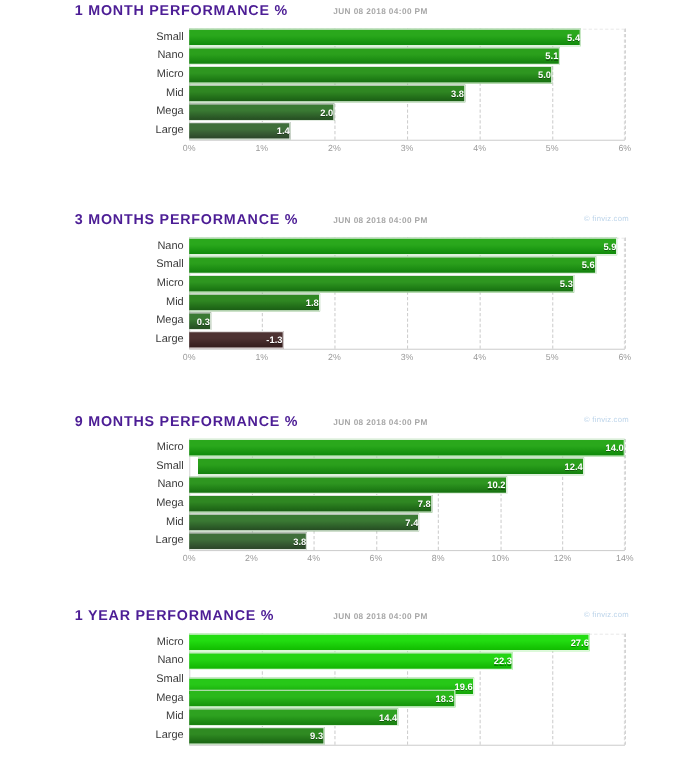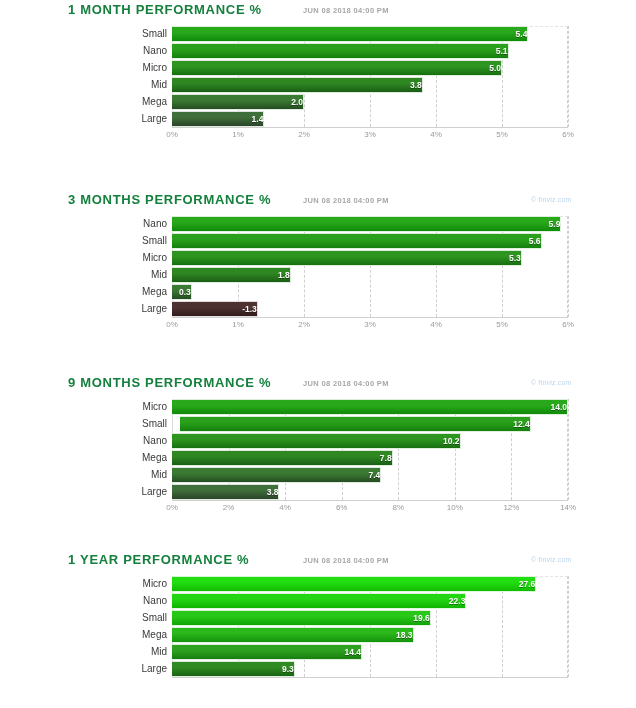--- a/index.html
+++ b/index.html
@@ -12,21 +12,21 @@
 
   .chart-block{position:relative;width:636px;}
   .chart-block.b1{height:190px;}
   .chart-block.b2{height:183px;}
   .chart-block.b3{height:177px;}
   .chart-block.b4{height:158px;}
 
   .chart-header{position:relative;height:26px;}
   .chart-title{
     position:absolute;left:68px;top:2px;
-    font-size:13px;font-weight:bold;color:#15803d;
+    font-size:13px;font-weight:bold;color:#4c1d95;
     letter-spacing:0.7px;white-space:nowrap;
   }
   .chart-timestamp{
     position:absolute;left:303px;top:6px;
     font-size:7.5px;font-weight:bold;color:#a7a7a7;
     letter-spacing:0.35px;white-space:nowrap;
   }
   .watermark{
     position:absolute;left:531px;top:6px;
     font-size:7px;color:#bcd4ea;letter-spacing:0.2px;white-space:nowrap;
@@ -315,21 +315,21 @@
               </div>
             </div>
             <div class="row">
               <div class="cat-label">Nano</div>
               <div class="bar" style="width: 74.3333%; background: linear-gradient(rgb(36, 213, 20) 0%, rgb(36, 213, 20) 38%, rgb(16, 179, 2) 100%);">
                 <span class="val">22.3</span>
               </div>
             </div>
             <div class="row">
               <div class="cat-label">Small</div>
-              <div class="bar" style="width: 65.3333%; background: linear-gradient(rgb(39, 200, 24) 0%, rgb(39, 200, 24) 38%, rgb(18, 164, 6) 100%);">
+              <div class="bar" style="width: 65.3333%; background: linear-gradient(rgb(39, 200, 24) 0%, rgb(39, 200, 24) 38%, rgb(18, 164, 6) 100%); margin-top: 6px;">
                 <span class="val">19.6</span>
               </div>
             </div>
             <div class="row">
               <div class="cat-label">Mega</div>
               <div class="bar" style="width: 61%; background: linear-gradient(rgb(42, 184, 27) 0%, rgb(42, 184, 27) 38%, rgb(20, 147, 10) 100%);">
                 <span class="val">18.3</span>
               </div>
             </div>
             <div class="row">

